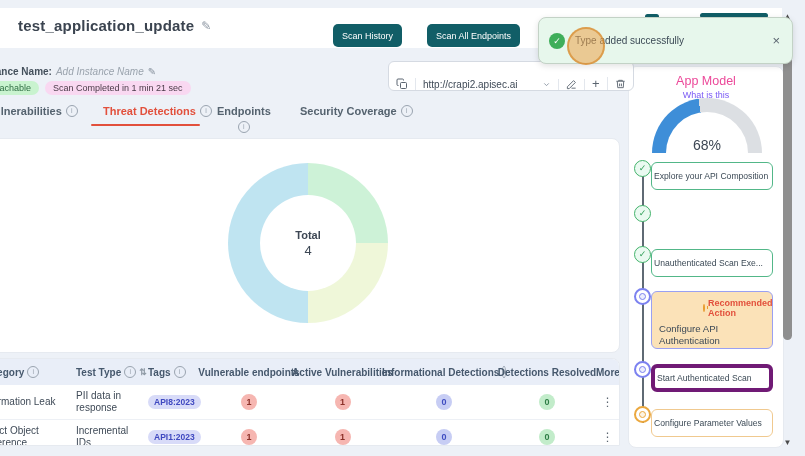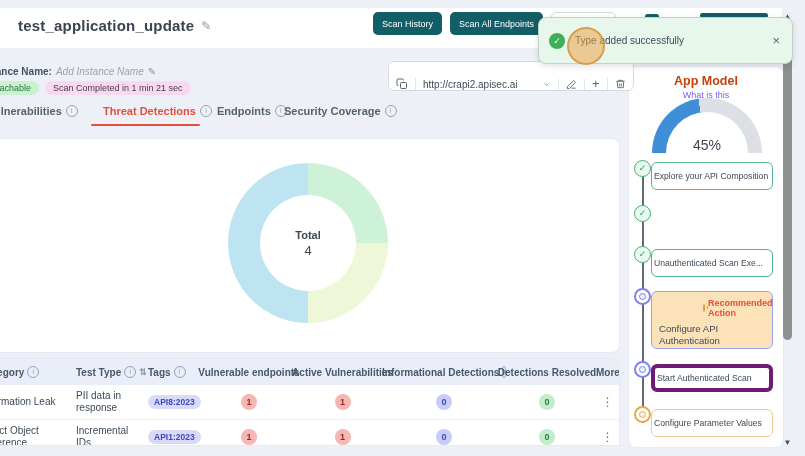--- a/index.html
+++ b/index.html
@@ -4,21 +4,21 @@
 <style>
   html,body{margin:0;padding:0;}
   body{font-family:"Liberation Sans",sans-serif;}
   .screen{position:relative;width:805px;height:456px;background:#edf1f7;overflow:hidden;}
 
   
   .topbar{position:absolute;left:0;top:8px;width:782px;height:40px;background:#ffffff;}
   .page-title-wrap{position:absolute;left:18px;top:9px;display:flex;align-items:center;gap:7px;}
   .page-title{font-size:15px;font-weight:bold;color:#3b4450;letter-spacing:.2px;}
   .title-pencil{color:#8a94a0;font-size:12px;cursor:pointer;}
-  .btn-row{position:absolute;left:333px;top:4px;display:flex;gap:8px;margin-left:40px;}
+  .btn-row{position:absolute;left:333px;top:16px;display:flex;gap:25px;}
   .btn{height:23px;padding:0 9px;border-radius:5px;font-size:9px;display:flex;align-items:center;white-space:nowrap;border:none;cursor:pointer;font-family:inherit;}
   .btn.teal{background:#115e67;color:#ffffff;}
   .btn.ghost{background:#ffffff;color:#3b4450;border:1px solid #d4d9e0;}
   .frag{position:absolute;background:#115e67;z-index:1;}
 
   
   .instance-line{position:absolute;left:-22px;top:66px;font-size:10px;color:#4b5563;white-space:nowrap;display:flex;gap:4px;align-items:center;}
   .instance-label{font-weight:bold;color:#44505c;}
   .instance-value{font-style:italic;color:#9aa3ad;}
   .mini-pencil{color:#8a94a0;font-size:10px;}
@@ -61,21 +61,21 @@
   .cell-2line{line-height:12px;padding-right:6px;}
   .tag-pill{display:inline-block;background:#d8dbf8;color:#4049c0;font-size:8.5px;font-weight:bold;padding:2px 6px;border-radius:9px;}
   .cnt{width:16px;height:16px;border-radius:50%;font-size:9px;font-weight:bold;display:flex;align-items:center;justify-content:center;margin:0 auto;}
   .cnt.red{background:#f6b6b1;color:#8c3028;}
   .cnt.purple{background:#c7cdf4;color:#3f4cc0;}
   .cnt.grn{background:#c2ecca;color:#2e7d45;}
   .kebab{font-size:12px;color:#5b6570;text-align:center;cursor:pointer;}
 
   
   .panel{left:628px;top:66px;width:154px;height:380px;overflow:hidden;}
-  .panel-title{text-align:center;font-size:12.5px;font-weight:bold;color:#c2410c;margin-top:7px;}
+  .panel-title{text-align:center;font-size:12.5px;font-weight:normal;color:#ec4899;margin-top:7px;}
   .panel-link{text-align:center;font-size:9px;color:#7a5af5;margin-top:2px;cursor:pointer;}
   .gauge{position:absolute;left:23px;top:31px;width:110px;height:55px;border-radius:110px 110px 0 0;}
   .gauge::after{content:"";position:absolute;left:14px;top:14px;width:82px;height:41px;background:#fff;border-radius:82px 82px 0 0;}
   .gauge-value{position:absolute;left:23px;top:70px;width:110px;text-align:center;font-size:14px;color:#3d4754;z-index:2;}
   .connector{position:absolute;left:13px;top:101px;width:2px;height:255px;background:#5f6a74;}
   .node{position:absolute;left:5px;width:17px;height:17px;border-radius:50%;background:#fff;box-sizing:border-box;z-index:2;}
   .node.check{border:1.5px solid #43b36b;background:#eafaf1;color:#2f9e57;font-size:9px;line-height:14px;text-align:center;}
   .node.ring{border:2px solid #7c82f0;}
   .node.ring::after{content:"";position:absolute;left:3px;top:3px;width:7px;height:7px;border:1.5px solid #7c82f0;border-radius:50%;box-sizing:border-box;background:#eceefd;}
   .node.ring.orange{border-color:#eba83f;}
@@ -162,25 +162,25 @@
 
   <div class="tabs">
     <span class="tab" style="left:-13px;">
       <span>Vulnerabilities</span>
         <i class="info-i">i</i>
     </span>
     <span class="tab active" style="left:103px;">
       <span>Threat Detections</span>
         <i class="info-i">i</i>
     </span>
-    <span class="tab" style="left:217px;">
+    <span class="tab" style="left:217px;flex-direction:column;">
       <span>Endpoints</span>
         <i class="info-i">i</i>
     </span>
-    <span class="tab" style="left:284px;">
+    <span class="tab" style="left:300px;">
       <span>Security Coverage</span>
         <i class="info-i">i</i>
     </span>
     <span class="tab-underline"></span>
   </div>
 
   <div class="card chart-card">
     <div class="donut" style="background: conic-gradient(rgb(205, 242, 215) 0deg, rgb(205, 242, 215) 90deg, rgb(239, 247, 217) 90deg, rgb(239, 247, 217) 180deg, rgb(191, 228, 241) 180deg, rgb(191, 228, 241) 360deg);">
       <div class="donut-hole">
         <span class="donut-total-label">Total</span>
@@ -240,21 +240,21 @@
       <span class="cnt purple">0</span>
       <span class="cnt grn">0</span>
       <span class="kebab">⋮</span>
     </div>
   </div>
 
   <div class="card panel">
     <div class="panel-title">App Model</div>
     <div class="panel-link">What is this</div>
     <div class="gauge" style="background: conic-gradient(from 270deg at 50% 100%, rgb(62, 142, 216) 0deg, rgb(62, 142, 216) 81deg, rgb(220, 223, 227) 81deg, rgb(220, 223, 227) 180deg);"></div>
-    <div class="gauge-value">45%</div>
+    <div class="gauge-value">68%</div>
 
     <div class="connector"></div>
 
     <span class="node check" style="top:93px;">✓</span>
     <div class="stepbox done" style="top:95px;">
         <span>Explore your API Composition</span>
       </div>
 
     <span class="node check" style="top:138px;">✓</span>
 

